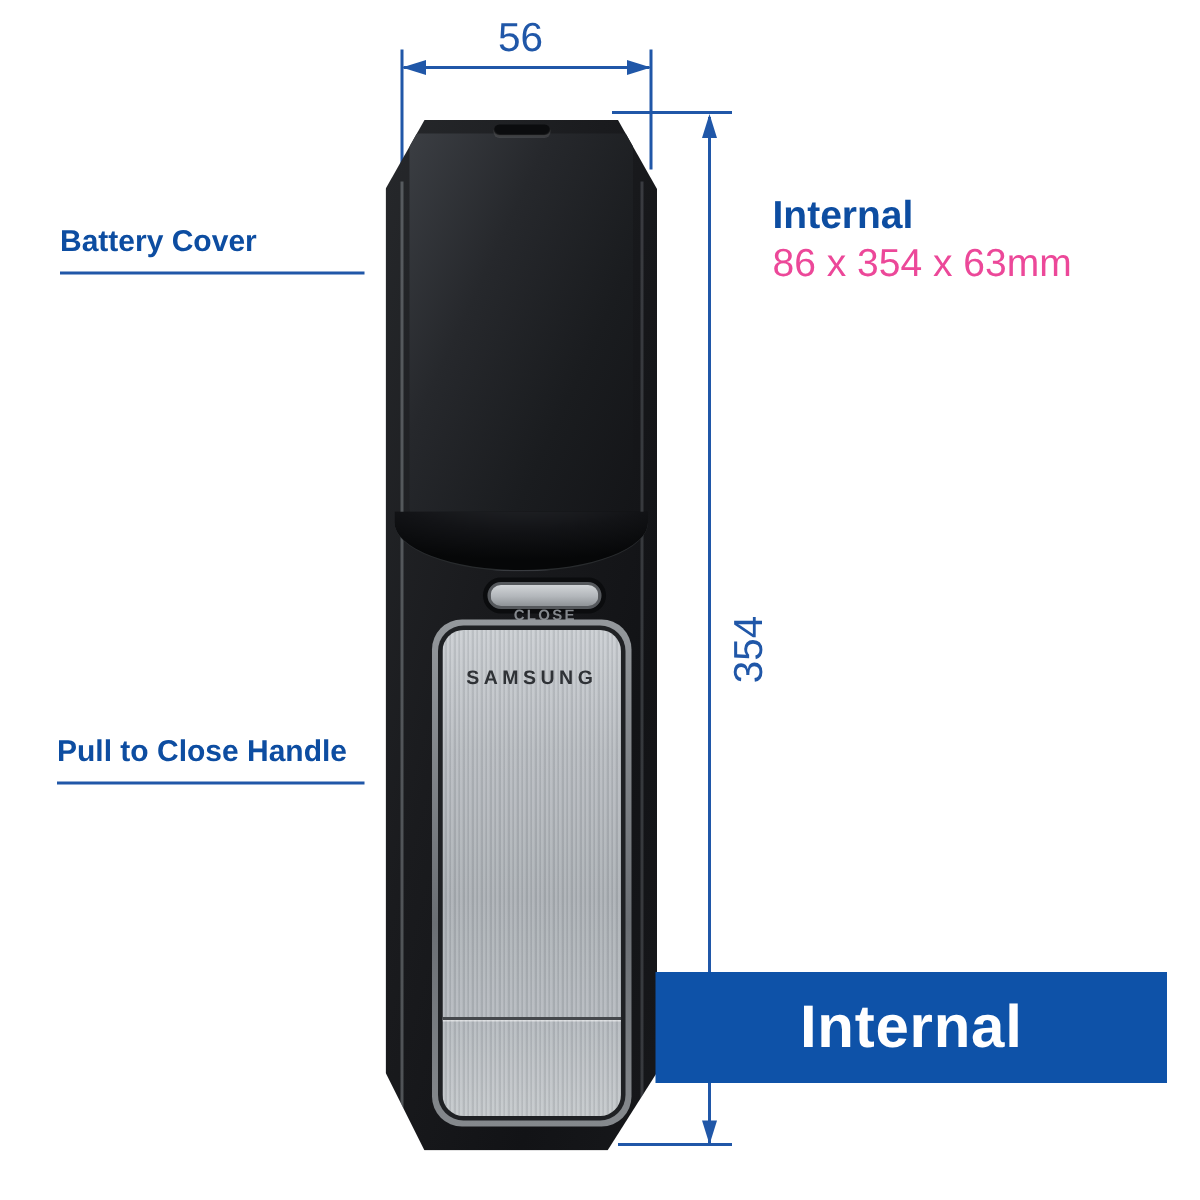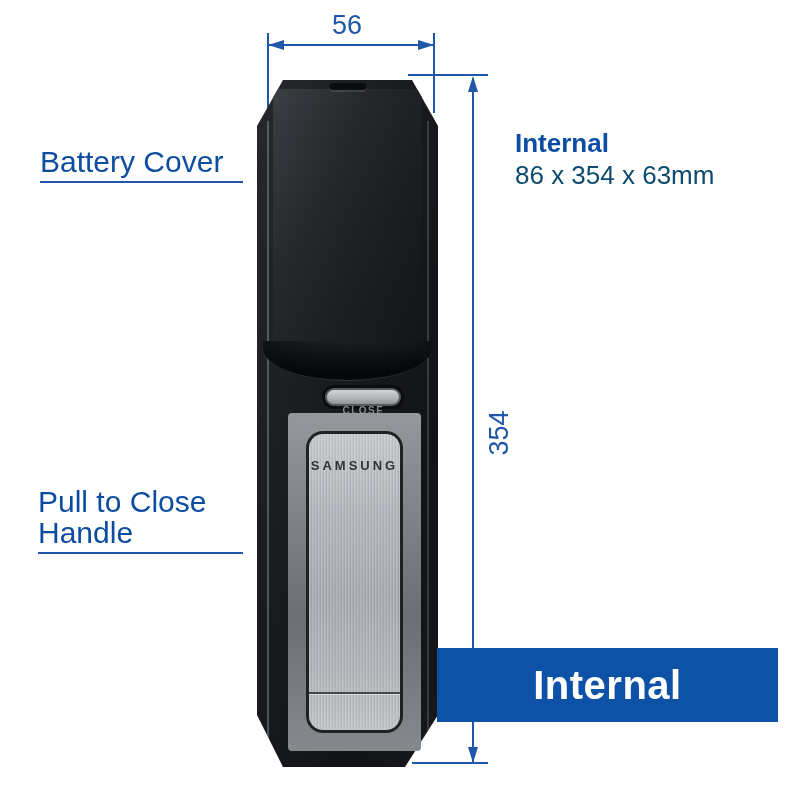--- a/index.html
+++ b/index.html
@@ -1,33 +1,33 @@
 <!DOCTYPE html>
 <html><head>
 <meta charset="utf-8">
 <style>
   * { margin: 0; padding: 0; box-sizing: border-box; }
   html, body { background: #ffffff; }
   body { font-family: "Liberation Sans", sans-serif; }
   .canvas { position: relative; width: 800px; height: 800px; background: #ffffff; overflow: hidden; }
 
   
-  .callout { position: absolute; color: #0d4da1; font-weight: 400; font-size: 30px; line-height: 31px; }
+  .callout { position: absolute; color: #0d4da1; font-weight: 700; font-size: 20px; line-height: 31px; }
   .callout .uline { height: 2px; background: #2057a8; margin-top: 4px; }
   .callout-1 { left: 40px; top: 146px; width: 210px; }
   .callout-1 .uline { width: 203px; }
   .callout-2 { left: 45px; top: 330px; width: 208px; }
   .callout-2 .uline { width: 205px; }
   .callout-3 { left: 38px; top: 486px; width: 208px; }
   .callout-3 .uline { width: 205px; }
 
   
   .spec { position: absolute; left: 515px; top: 128px; }
   .spec .t { color: #0d4da1; font-weight: 700; font-size: 26px; line-height: 31px; }
-  .spec .v { color: #0c4a6e; font-weight: 400; font-size: 26px; line-height: 31px; margin-top: 1px; }
+  .spec .v { color: #ec4899; font-weight: 400; font-size: 26px; line-height: 31px; margin-top: 1px; }
 
   
   .dimline { position: absolute; background: #2057a8; }
   .dimtext { position: absolute; color: #2057a8; font-size: 27px; font-weight: 400; text-align: center; }
   .arrow { position: absolute; width: 0; height: 0; }
   .arrow-left  { border-top: 5px solid transparent; border-bottom: 5px solid transparent; border-right: 16px solid #2057a8; }
   .arrow-right { border-top: 5px solid transparent; border-bottom: 5px solid transparent; border-left: 16px solid #2057a8; }
   .arrow-up    { border-left: 5px solid transparent; border-right: 5px solid transparent; border-bottom: 16px solid #2057a8; }
   .arrow-down  { border-left: 5px solid transparent; border-right: 5px solid transparent; border-top: 16px solid #2057a8; }
 
@@ -62,21 +62,21 @@
   .scoop { position: absolute; left: 6px; top: 262px; width: 169px; height: 40px;
            background: radial-gradient(120% 140% at 50% -30%, #26282c 0%, #121316 45%, #060708 80%);
            border-radius: 0 0 55% 55% / 0 0 90% 90%;
            border-bottom: 1px solid rgba(130,136,142,0.28); }
   .close-btn { position: absolute; left: 68px; top: 309px; width: 76px; height: 18px; border-radius: 10px;
                background: linear-gradient(180deg, #d2d5d8 0%, #b2b6ba 55%, #8f9397 100%);
                border: 2px solid #55585c; box-shadow: 0 0 0 3px #0b0c0e; }
   .close-label { position: absolute; left: 0; top: 326px; width: 181px; text-align: center;
                  color: #84888d; font-size: 10px; font-weight: 700; letter-spacing: 1.5px; margin-left: 16px; }
   .handle { position: absolute; left: 31px; top: 334px; width: 133px; height: 338px; z-index: 2; }
-  .handle-ring { height: 100%; border-radius: 4px; padding: 18px;
+  .handle-ring { height: 100%; border-radius: 20px; padding: 4px;
                  background: linear-gradient(180deg, #94989c 0%, #6b6f74 60%, #85898d 100%); }
   .handle-gap { height: 100%; border-radius: 17px; padding: 3px; background: #1f2124; }
   .handle-face { position: relative; height: 100%; border-radius: 14px; overflow: hidden;
                  background:
                    repeating-linear-gradient(90deg, rgba(255,255,255,0.10) 0px, rgba(255,255,255,0.10) 1px, rgba(70,74,78,0.10) 2px, rgba(70,74,78,0.10) 3px),
                    linear-gradient(180deg, #c9cdd1 0%, #b6babf 25%, #a9aeb3 55%, #b3b8bd 80%, #c3c7ca 100%); }
   .brand { position: absolute; top: 24px; left: 0; width: 100%; text-align: center;
            color: #2f3236; font-size: 13px; font-weight: 800; letter-spacing: 3px; }
   .seam { position: absolute; top: 258px; left: 0; right: 0; height: 2px; background: #45484c;
           box-shadow: 0 1px 0 rgba(255,255,255,0.5); }

